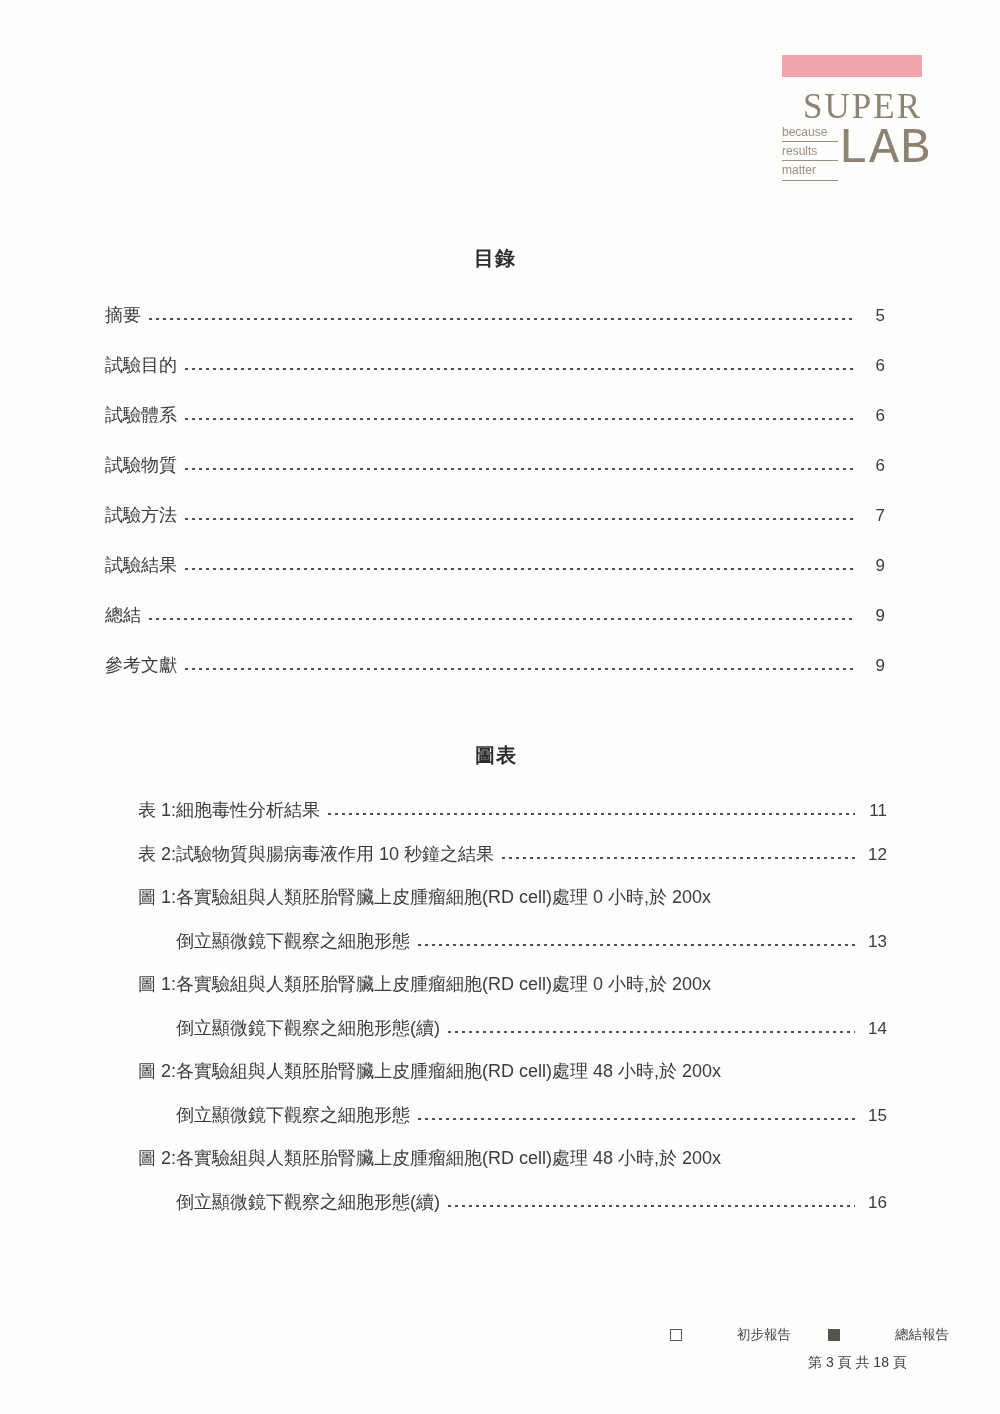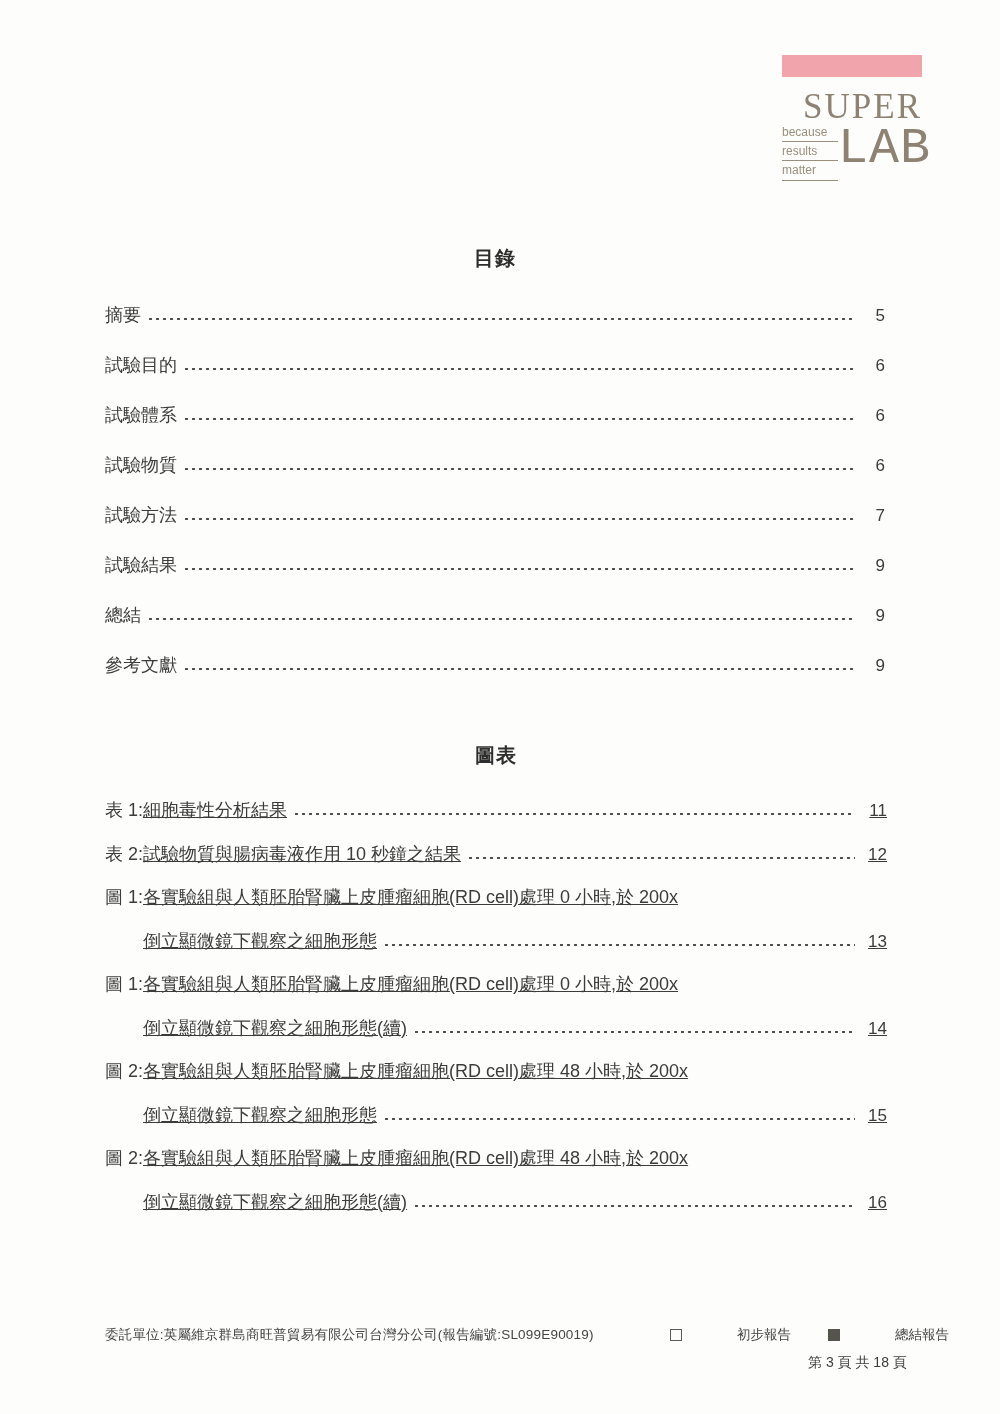--- a/index.html
+++ b/index.html
@@ -55,23 +55,23 @@
     flex:1 1 auto; min-width:24px; height:4px;
     margin:0 6px;
     background-image:radial-gradient(circle, #4c4c4c 1.1px, transparent 1.45px);
     background-size:7px 4px; background-repeat:repeat-x; background-position:left bottom;
   }
   .toc-page { flex:0 0 auto; min-width:26px; text-align:right; font-size:17px; }
 
   .fig-section { position:absolute; top:742px; left:105px; width:782px; }
   .fig-section .section-title { margin-bottom:20px; }
   .fig-entry { display:flex; font-size:18px; line-height:43.5px; color:#3c3c3c; }
-  .fig-label { flex:0 0 auto; white-space:pre; }
+  .fig-label { flex:0 0 auto; white-space:pre;margin-left:33px; }
   .fig-body { flex:1 1 auto; }
-  .fig-line { display:flex; align-items:baseline; line-height:43.5px;text-decoration:underline; }
+  .fig-line { display:flex; align-items:baseline; line-height:43.5px; }
   .fig-text { flex:0 1 auto; white-space:pre-wrap; }
 
   
   .footer { position:absolute; left:0; top:1322px; width:1000px; height:70px; font-size:13.5px; color:#454545; }
   .client-info { position:absolute; left:105px; top:4px; letter-spacing:0.2px; }
   .report-opt { position:absolute; top:4px; display:flex; align-items:center;gap:48px; }
   .opt-preliminary { left:670px; }
   .opt-final { left:828px; }
   .box { display:inline-block; width:12px; height:12px; margin-right:7px; }
   .box.unchecked { border:1.5px solid #5a5a5a; background:transparent; }
@@ -214,21 +214,20 @@
               <span class="fig-text">倒立顯微鏡下觀察之細胞形態(續)</span>
               <span class="leader"></span>
               <span class="toc-page">16</span>
             </div>
           </div>
         </div>
       </div>
   </div>
 
   <div class="footer">
-    <span class="client-info">委託單位:英屬維京群島商旺普貿易有限公司台灣分公司(報告編號:SL099E90019)</span>
     <span class="report-opt opt-preliminary">
       <span class="box unchecked"></span>
       <span>初步報告</span>
     </span>
     <span class="report-opt opt-final">
       <span class="box checked"></span>
       <span>總結報告</span>
     </span>
     <div class="page-indicator">第 3 頁  共 18 頁</div>
   </div>

